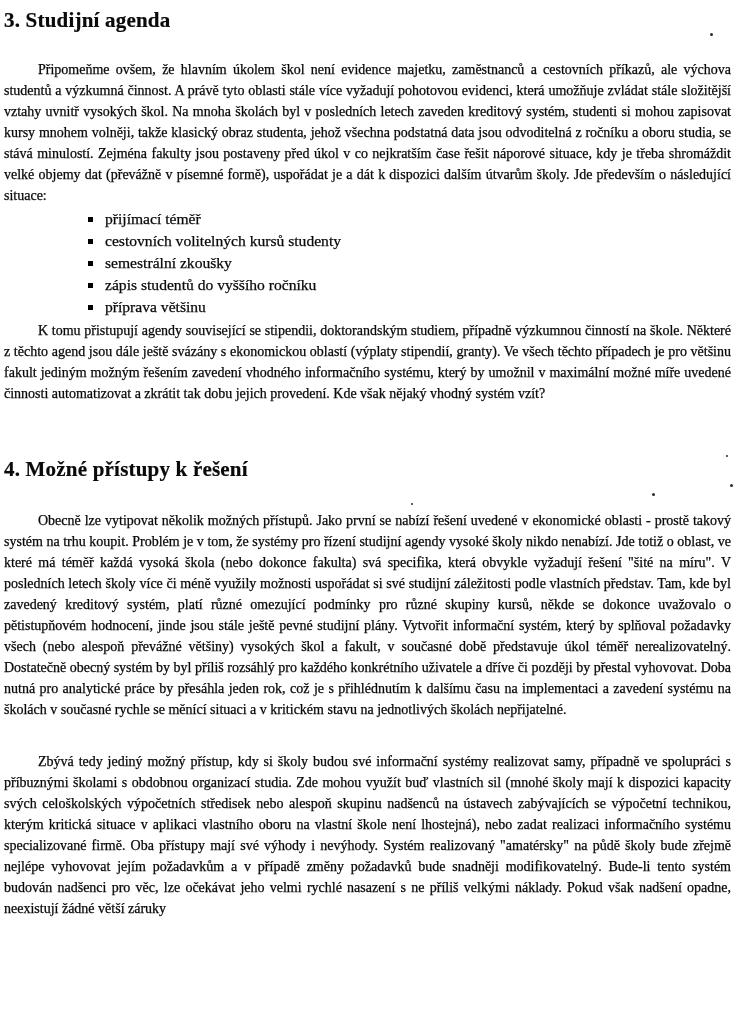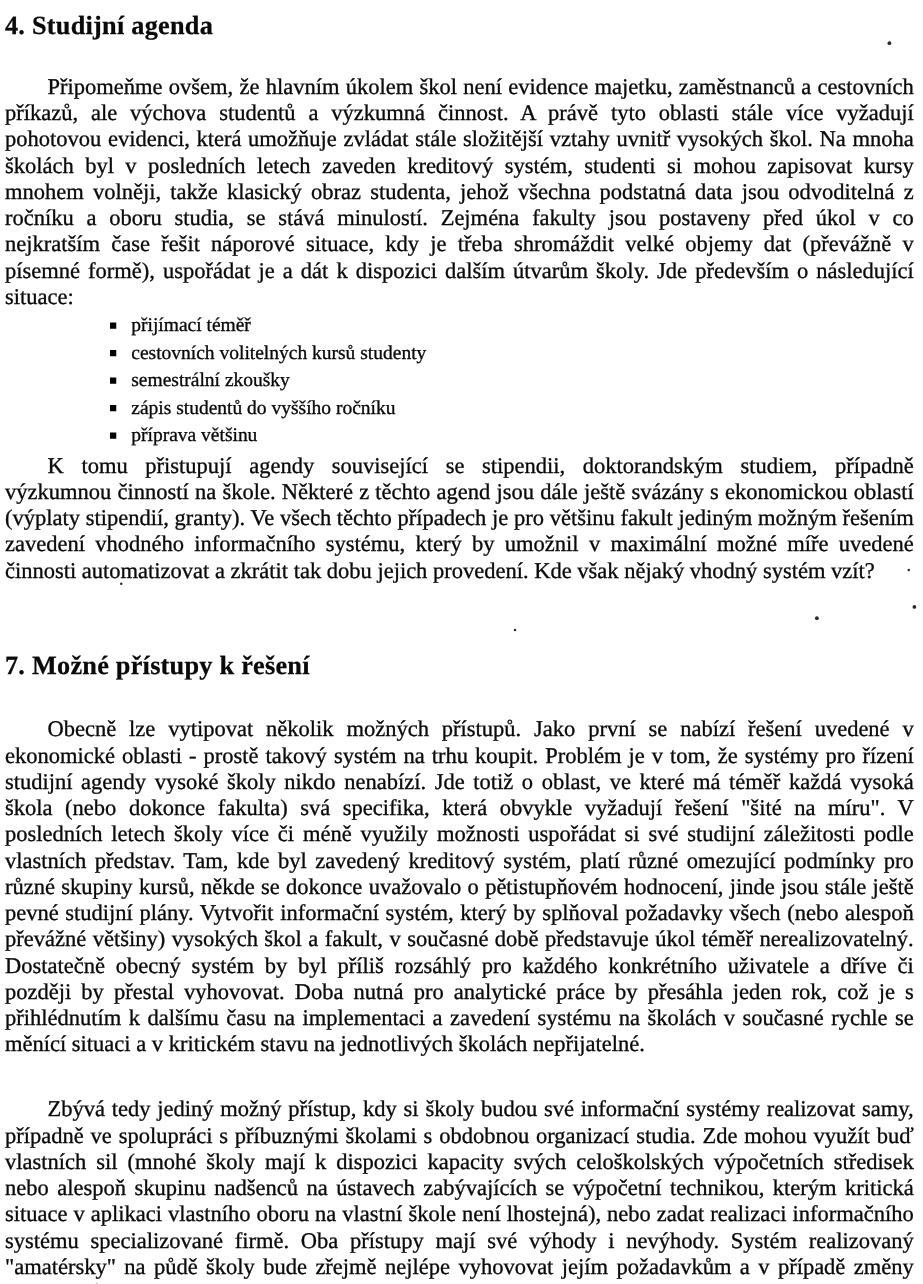--- a/index.html
+++ b/index.html
@@ -26,21 +26,21 @@
     line-height: 24px;
     font-weight: bold;
     margin: 0;
     letter-spacing: 0.2px;
     -webkit-text-stroke: 0.2px #000;
   }
   .sec-heading.h3 { margin-bottom: 27px; }
   .sec-heading.h4 { margin-top: 53px; margin-bottom: 29px; }
   p.body-para {
     margin: 0;
-    font-size: 18px;
+    font-size: 14px;
     line-height: 21px;
     text-align: justify;
     text-indent: 34px;
     -webkit-text-stroke: 0.25px #000;
   }
   p.body-para.after-list { margin-top: 2px; }
   p.body-para.spaced { margin-top: 31px; }
   ul.bullet-list {
     margin: 2px 0 0 0;
     padding: 0 0 0 84px;
@@ -70,35 +70,35 @@
   .speck.s3 { left: 652px; top: 493px; }
   .speck.s4 { left: 411px; top: 503px; width: 2px; height: 2px; }
   .speck.s5 { left: 96px; top: 466px; width: 2px; height: 2px; }
   .speck.s6 { left: 726px; top: 455px; width: 2px; height: 2px; }
 </style>
 </head>
 <body>
 
 <div class="page">
 
-  <h2 class="sec-heading h3">4. Studijní agenda</h2>
+  <h2 class="sec-heading h3">3. Studijní agenda</h2>
 
   <p class="body-para">Připomeňme ovšem, že hlavním úkolem škol není evidence majetku, zaměstnanců a cestovních příkazů, ale výchova studentů a výzkumná činnost. A právě tyto oblasti stále více vyžadují pohotovou evidenci, která umožňuje zvládat stále složitější vztahy uvnitř vysokých škol. Na mnoha školách byl v posledních letech zaveden kreditový systém, studenti si mohou zapisovat kursy mnohem volněji, takže klasický obraz studenta, jehož všechna podstatná data jsou odvoditelná z ročníku a oboru studia, se stává minulostí. Zejména fakulty jsou postaveny před úkol v co nejkratším čase řešit náporové situace, kdy je třeba shromáždit velké objemy dat (převážně v písemné formě), uspořádat je a dát k dispozici dalším útvarům školy. Jde především o následující situace:</p>
 
   <ul class="bullet-list">
     <li>přijímací téměř</li>
     <li>cestovních volitelných kursů studenty</li>
     <li>semestrální zkoušky</li>
     <li>zápis studentů do vyššího ročníku</li>
     <li>příprava většinu</li>
   </ul>
 
   <p class="body-para after-list">K tomu přistupují agendy související se stipendii, doktorandským studiem, případně výzkumnou činností na škole. Některé z těchto agend jsou dále ještě svázány s ekonomickou oblastí (výplaty stipendií, granty). Ve všech těchto případech je pro většinu fakult jediným možným řešením zavedení vhodného informačního systému, který by umožnil v maximální možné míře uvedené činnosti automatizovat a zkrátit tak dobu jejich provedení. Kde však nějaký vhodný systém vzít?</p>
 
-  <h2 class="sec-heading h4">7. Možné přístupy k řešení</h2>
+  <h2 class="sec-heading h4">4. Možné přístupy k řešení</h2>
 
   <p class="body-para">Obecně lze vytipovat několik možných přístupů. Jako první se nabízí řešení uvedené v ekonomické oblasti - prostě takový systém na trhu koupit. Problém je v tom, že systémy pro řízení studijní agendy vysoké školy nikdo nenabízí. Jde totiž o oblast, ve které má téměř každá vysoká škola (nebo dokonce fakulta) svá specifika, která obvykle vyžadují řešení "šité na míru". V posledních letech školy více či méně využily možnosti uspořádat si své studijní záležitosti podle vlastních představ. Tam, kde byl zavedený kreditový systém, platí různé omezující podmínky pro různé skupiny kursů, někde se dokonce uvažovalo o pětistupňovém hodnocení, jinde jsou stále ještě pevné studijní plány. Vytvořit informační systém, který by splňoval požadavky všech (nebo alespoň převážné většiny) vysokých škol a fakult, v současné době představuje úkol téměř nerealizovatelný. Dostatečně obecný systém by byl příliš rozsáhlý pro každého konkrétního uživatele a dříve či později by přestal vyhovovat. Doba nutná pro analytické práce by přesáhla jeden rok, což je s přihlédnutím k dalšímu času na implementaci a zavedení systému na školách v současné rychle se měnící situaci a v kritickém stavu na jednotlivých školách nepřijatelné.</p>
 
   <p class="body-para spaced">Zbývá tedy jediný možný přístup, kdy si školy budou své informační systémy realizovat samy, případně ve spolupráci s příbuznými školami s obdobnou organizací studia. Zde mohou využít buď vlastních sil (mnohé školy mají k dispozici kapacity svých celoškolských výpočetních středisek nebo alespoň skupinu nadšenců na ústavech zabývajících se výpočetní technikou, kterým kritická situace v aplikaci vlastního oboru na vlastní škole není lhostejná), nebo zadat realizaci informačního systému specializované firmě. Oba přístupy mají své výhody i nevýhody. Systém realizovaný "amatérsky" na půdě školy bude zřejmě nejlépe vyhovovat jejím požadavkům a v případě změny požadavků bude snadněji modifikovatelný. Bude-li tento systém budován nadšenci pro věc, lze očekávat jeho velmi rychlé nasazení s ne příliš velkými náklady. Pokud však nadšení opadne, neexistují žádné větší záruky</p>
 
 </div>
 
 <span class="speck s1"></span>
 <span class="speck s2"></span>
 <span class="speck s3"></span>

